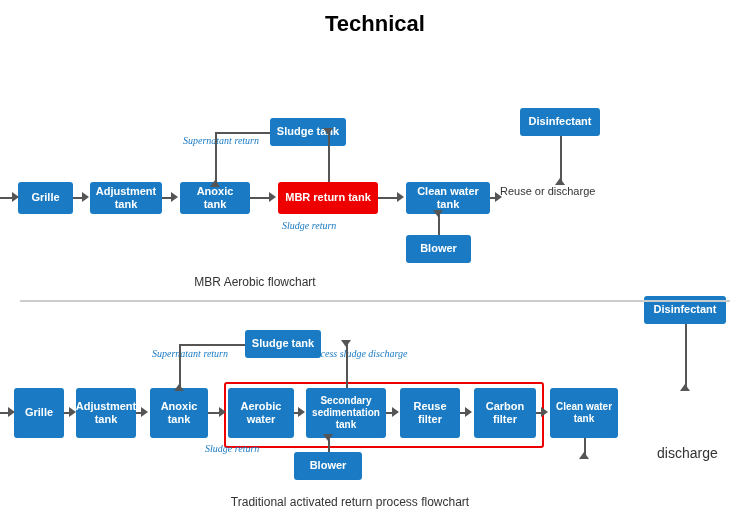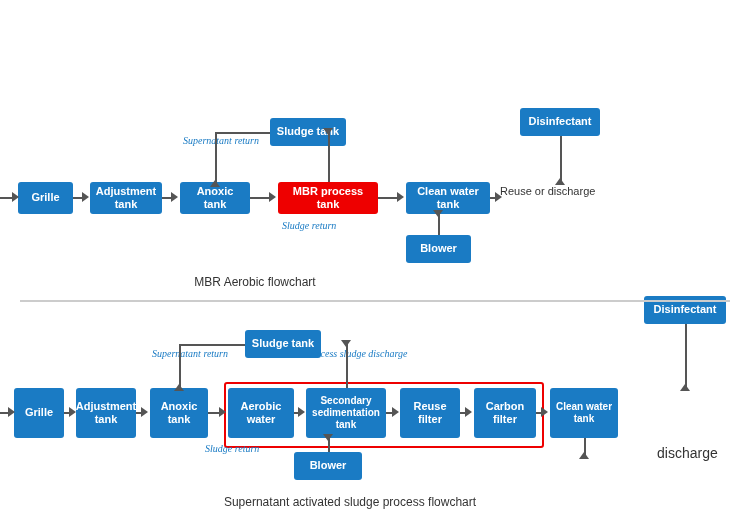--- a/index.html
+++ b/index.html
@@ -96,30 +96,30 @@
       position: absolute;
       border: 2px solid #e00;
       border-radius: 3px;
       background: transparent;
     }
   </style>
 </head>
 <body>
 
 <div class="page-title">
-  <br>
+  <span>Technical</span><br>
 </div>
 
 <div class="box" style="left:18px;top:182px;width:55px;height:32px;">Grille</div>
 
 <div class="box" style="left:90px;top:182px;width:72px;height:32px;">Adjustment tank</div>
 
 <div class="box" style="left:180px;top:182px;width:70px;height:32px;">Anoxic tank</div>
 
-<div class="box red" style="left:278px;top:182px;width:100px;height:32px;">MBR process tank</div>
+<div class="box red" style="left:278px;top:182px;width:100px;height:32px;">MBR return tank</div>
 
 <div class="box" style="left:406px;top:182px;width:84px;height:32px;">Clean water tank</div>
 
 <div class="box" style="left:270px;top:118px;width:76px;height:28px;">Sludge tank</div>
 
 <div class="box" style="left:520px;top:108px;width:80px;height:28px;">Disinfectant</div>
 
 <div class="box" style="left:406px;top:235px;width:65px;height:28px;">Blower</div>
 
 <div class="discharge-text" style="left:500px;top:185px;font-size:11px;color:#333;">Reuse or discharge</div>
@@ -226,15 +226,15 @@
 <div class="arrow-head-down" style="position:absolute;left:174px;top:384px;"></div>
 
 <div class="vline" style="left:283px;top:330px;height:0px;"></div>
 
 <div class="vline" style="left:685px;top:324px;height:64px;"></div>
 <div class="arrow-head-down" style="position:absolute;left:680px;top:384px;"></div>
 
 <div class="vline" style="left:328px;top:438px;height:14px;"></div>
 <div class="arrow-head-up" style="position:absolute;left:323px;top:434px;"></div>
 
-<div class="caption" style="left:160px;top:495px;width:380px;">Supernatant activated sludge process flowchart</div>
+<div class="caption" style="left:160px;top:495px;width:380px;">Traditional activated return process flowchart</div>
 
 <div class="hline" style="left:20px;top:300px;width:710px;background:#ccc;"></div>
 
 </body></html>

